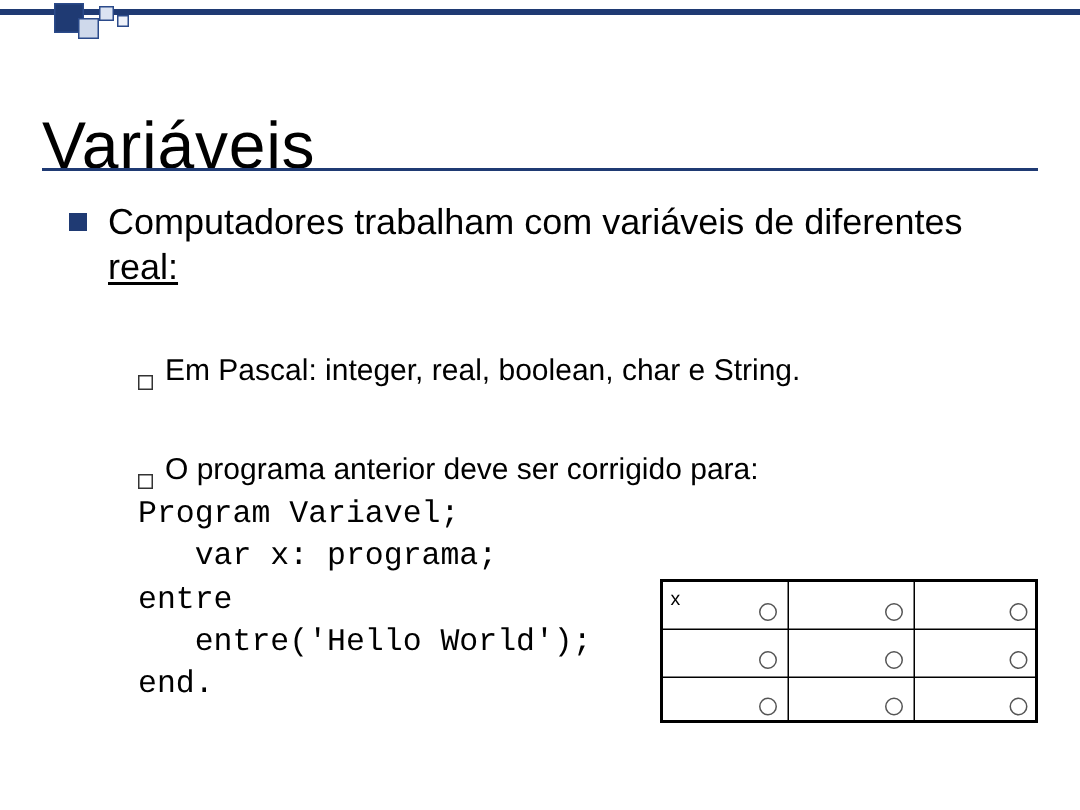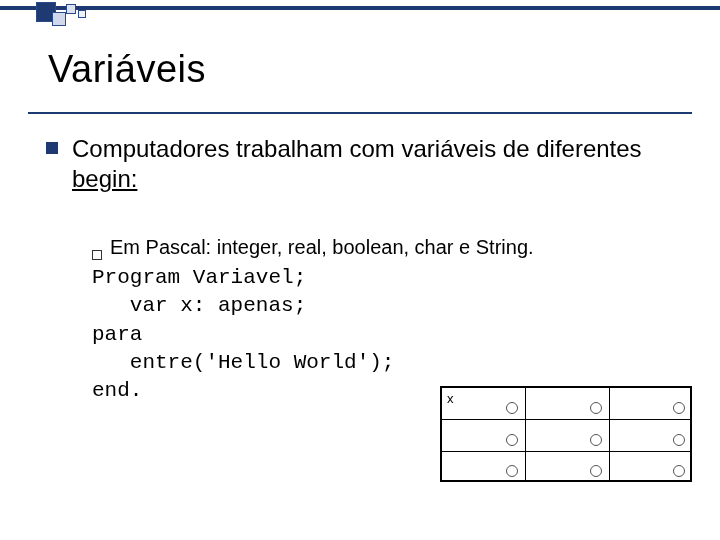--- a/index.html
+++ b/index.html
@@ -23,26 +23,25 @@
     position: absolute;
     background: #1f3a73;
   }
   .deco-square {
     position: absolute;
     border: 1px solid #2b4a8a;
     background: #cfd9eb;
   }
   .slide-title {
     position: absolute;
-    top: 48px;
+    top: 73px;
     left: 28px;
-    font-size: 38px;
+    font-size: 44px;
     font-weight: 400;
     letter-spacing: 0.5px;
-    margin-left: 20px;
   }
   .title-underline {
     position: absolute;
     top: 112px;
     left: 28px;
     width: 664px;
     height: 2px;
     background: #1f3a73;
   }
   .content {
@@ -145,34 +144,38 @@
 </div>
 
 <h1 class="slide-title">Variáveis</h1>
 <div class="title-underline"></div>
 
 <div class="content">
 
   <div class="lvl1">
     <div class="bullet-square"></div>
     <div class="lvl1-text">
-      <span>Computadores trabalham com variáveis de diferentes </span><span class="underline">begin:</span>
+      <span>Computadores trabalham com variáveis de diferentes </span><span class="underline">real:</span>
     </div>
   </div>
 
   <div class="lvl2-wrap">
     <div class="lvl2">
       <div class="bullet-hollow"></div>
       <div class="lvl2-text">Em Pascal: integer, real, boolean, char e String.</div>
     </div>
+    <div class="lvl2">
+      <div class="bullet-hollow"></div>
+      <div class="lvl2-text">O programa anterior deve ser corrigido para:</div>
+    </div>
   </div>
 
   <div class="code-block"><span>Program Variavel;</span>
-<span>   var x: apenas;</span>
-<span>para</span>
+<span>   var x: programa;</span>
+<span>entre</span>
 <span>   entre('Hello World');</span>
 <span>end.</span></div>
 
 </div>
 
 <div class="table-box">
 
   <div class="cell" style="top:0;left:0;width:84px;height:32px">
     <span class="cell-label">x</span>
     <span class="circle"></span>

